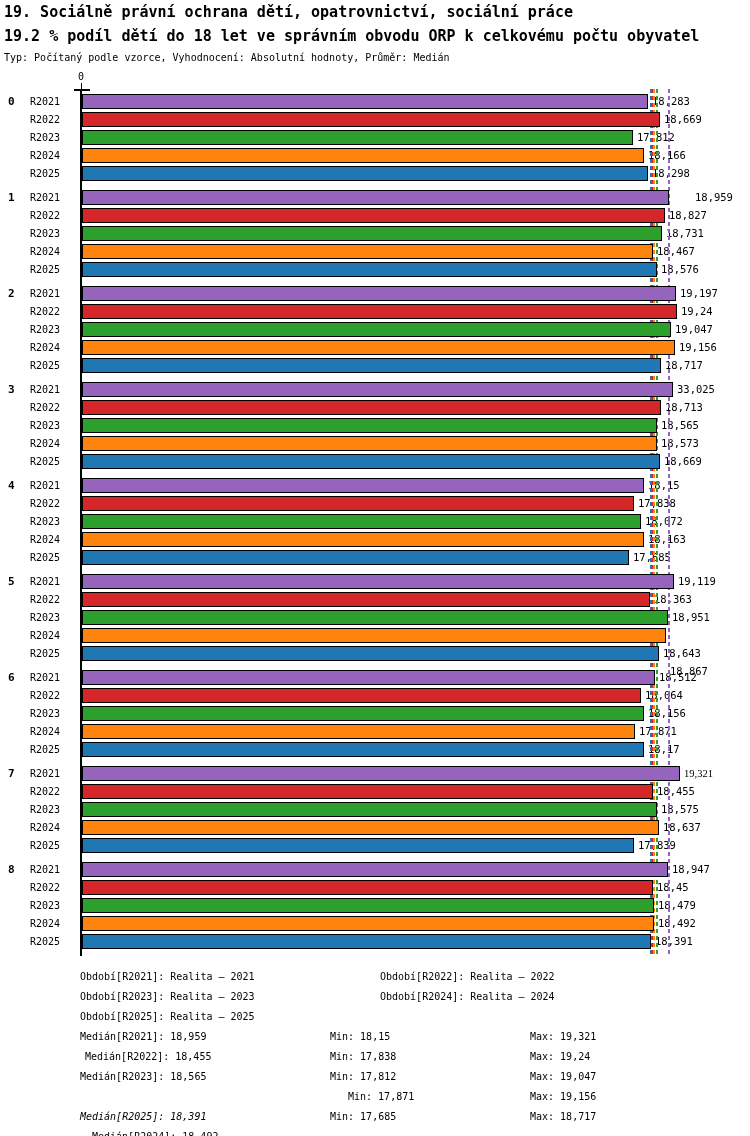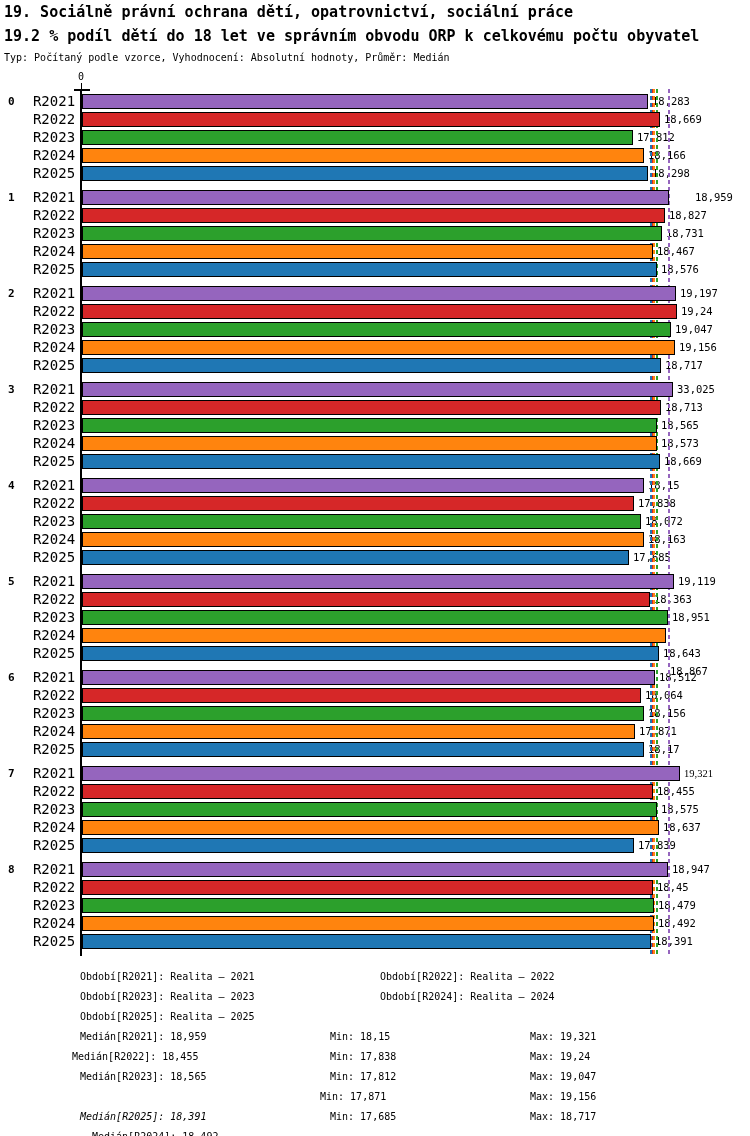--- a/index.html
+++ b/index.html
@@ -7,21 +7,21 @@
     width:750px;height:1136px;position:relative;overflow:hidden;
     background:#ffffff;color:#000;
     font-family:"DejaVu Sans Mono", monospace;
   }
   .abs{position:absolute;}
   .title-line{font-weight:bold;font-size:15px;white-space:pre;}
   .meta-line{font-size:10px;white-space:pre;}
   .zero-label{font-size:10px;text-align:center;}
   .axis{background:#000;}
   .group-label{font-weight:bold;font-size:11px;text-align:left;line-height:15px;}
-  .row-label{font-size:14px;text-align:center;line-height:15px;}
+  .row-label{font-size:10px;text-align:left;line-height:15px;}
   .bar{box-sizing:border-box;border:1px solid #000;z-index:3;}
   .bar-value{font-size:10.5px;line-height:15px;white-space:pre;z-index:1;}
   .median-line{width:2px;z-index:2;}
   .legend-text{font-size:10px;white-space:pre;line-height:14px;}
 </style>
 </head>
 <body>
 
 <div class="abs title-line" style="left:4px;top:3px;">19. Sociálně právní ochrana dětí, opatrovnictví, sociální práce</div>
 <div class="abs title-line" style="left:4px;top:27px;">19.2 % podíl dětí do 18 let ve správním obvodu ORP k celkovému počtu obyvatel</div>
@@ -183,25 +183,25 @@
     <div class="abs bar" style="left: 82px; top: 934px; width: 569px; height: 15px; background: rgb(31, 119, 180);"></div>
     <div class="abs bar-value" style="left: 655px; top: 934px; height: 15px;">18,391</div>
     <div class="abs legend-text" style="left: 80px; top: 970px;">Období[R2021]: Realita – 2021</div>
     <div class="abs legend-text" style="left: 380px; top: 970px;">Období[R2022]: Realita – 2022</div>
     <div class="abs legend-text" style="left: 80px; top: 990px;">Období[R2023]: Realita – 2023</div>
     <div class="abs legend-text" style="left: 380px; top: 990px;">Období[R2024]: Realita – 2024</div>
     <div class="abs legend-text" style="left: 80px; top: 1010px;">Období[R2025]: Realita – 2025</div>
     <div class="abs legend-text" style="left: 80px; top: 1030px;">Medián[R2021]: 18,959</div>
     <div class="abs legend-text" style="left: 330px; top: 1030px;">Min: 18,15</div>
     <div class="abs legend-text" style="left: 530px; top: 1030px;">Max: 19,321</div>
-    <div class="abs legend-text" style="left: 72px; top: 1050px;">Medián[R2022]: 18,455</div>
+    <div class="abs legend-text" style="left: 85px; top: 1050px;">Medián[R2022]: 18,455</div>
     <div class="abs legend-text" style="left: 330px; top: 1050px;">Min: 17,838</div>
     <div class="abs legend-text" style="left: 530px; top: 1050px;">Max: 19,24</div>
     <div class="abs legend-text" style="left: 80px; top: 1070px;">Medián[R2023]: 18,565</div>
     <div class="abs legend-text" style="left: 330px; top: 1070px;">Min: 17,812</div>
     <div class="abs legend-text" style="left: 530px; top: 1070px;">Max: 19,047</div>
     <div class="abs legend-text" style="left: 92px; top: 1090px; margin-top: 40px;">Medián[R2024]: 18,492</div>
-    <div class="abs legend-text" style="left: 320px; top: 1090px;">Min: 17,871</div>
+    <div class="abs legend-text" style="left: 348px; top: 1090px;">Min: 17,871</div>
     <div class="abs legend-text" style="left: 530px; top: 1090px;">Max: 19,156</div>
     <div class="abs legend-text" style="left: 80px; top: 1110px; font-style: italic;">Medián[R2025]: 18,391</div>
     <div class="abs legend-text" style="left: 330px; top: 1110px;">Min: 17,685</div>
     <div class="abs legend-text" style="left: 530px; top: 1110px;">Max: 18,717</div>
   </div>
 
 </body></html>

